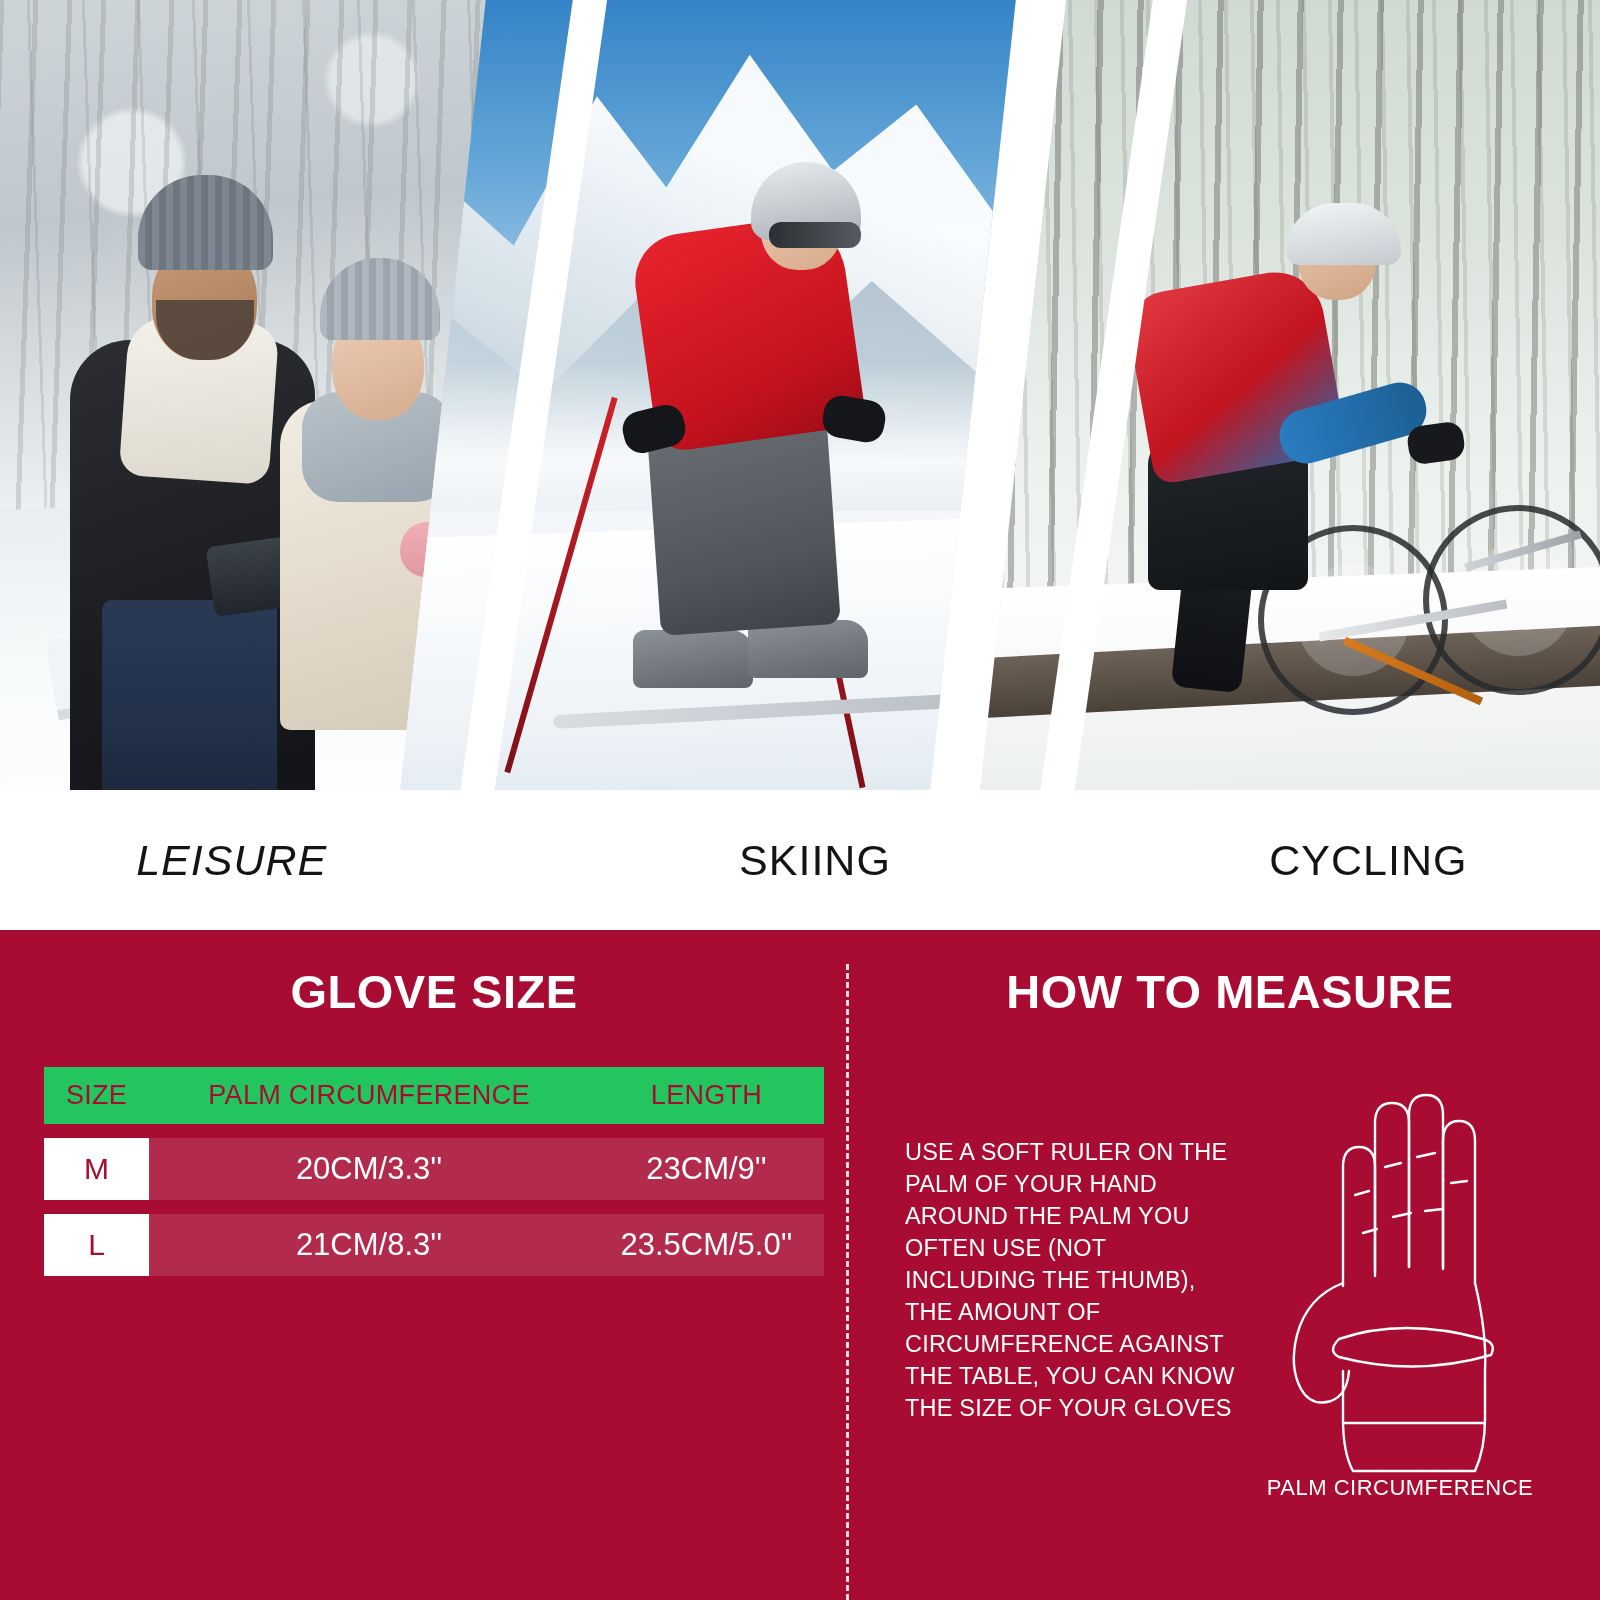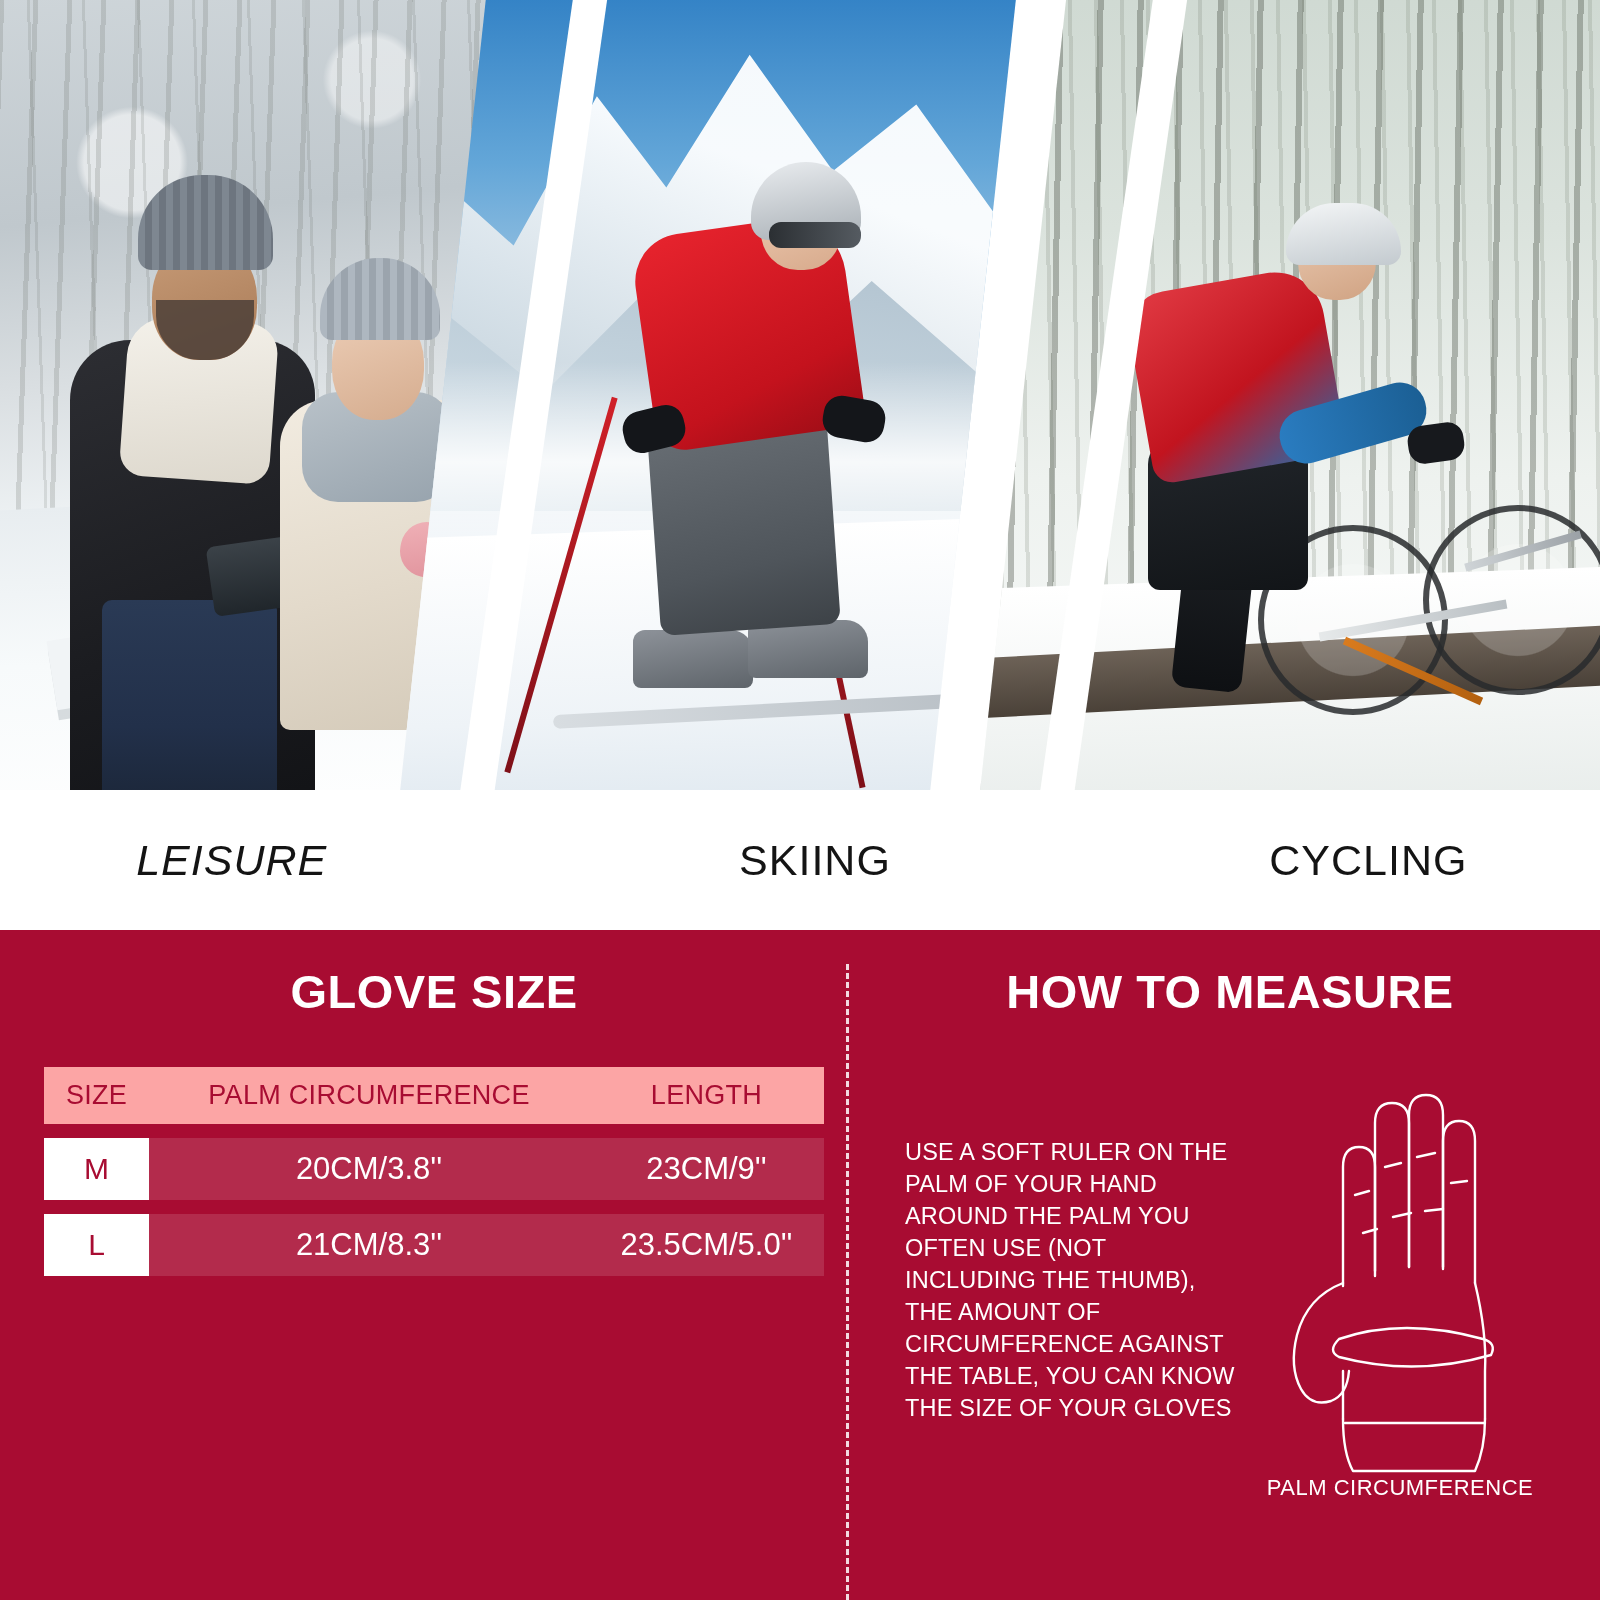--- a/index.html
+++ b/index.html
@@ -332,21 +332,21 @@
     font-size: 47px;
     font-weight: bold;
     letter-spacing: .5px;
     margin-bottom: 34px;
   }
   .right-col .sec-title { padding-right: 10px; }
 
   
   .size-table { width: 780px; border-collapse: separate; border-spacing: 0 14px; }
   .size-table th {
-    background: #fca5a5; color: #a80c32;
+    background: #22c55e; color: #a80c32;
     font-size: 27px; font-weight: normal;
     padding: 13px 0; letter-spacing: .3px;
   }
   .size-table thead tr th:first-child { width: 105px; }
   .size-table thead tr th:nth-child(2) { width: 440px; }
   .size-table td {
     font-size: 31px; text-align: center; padding: 13px 0;
     background: rgba(255,255,255,.13);
   }
   .size-table td.sz {
@@ -467,21 +467,21 @@
           <thead>
             <tr>
               <th>SIZE</th>
               <th>PALM CIRCUMFERENCE</th>
               <th>LENGTH</th>
             </tr>
           </thead>
           <tbody>
             <tr>
               <td class="sz">M</td>
-              <td>20CM/3.8''</td>
+              <td>20CM/3.3''</td>
               <td>23CM/9''</td>
             </tr>
             <tr>
               <td class="sz">L</td>
               <td>21CM/8.3''</td>
               <td>23.5CM/5.0''</td>
             </tr>
           </tbody>
         </table>
       </div>

